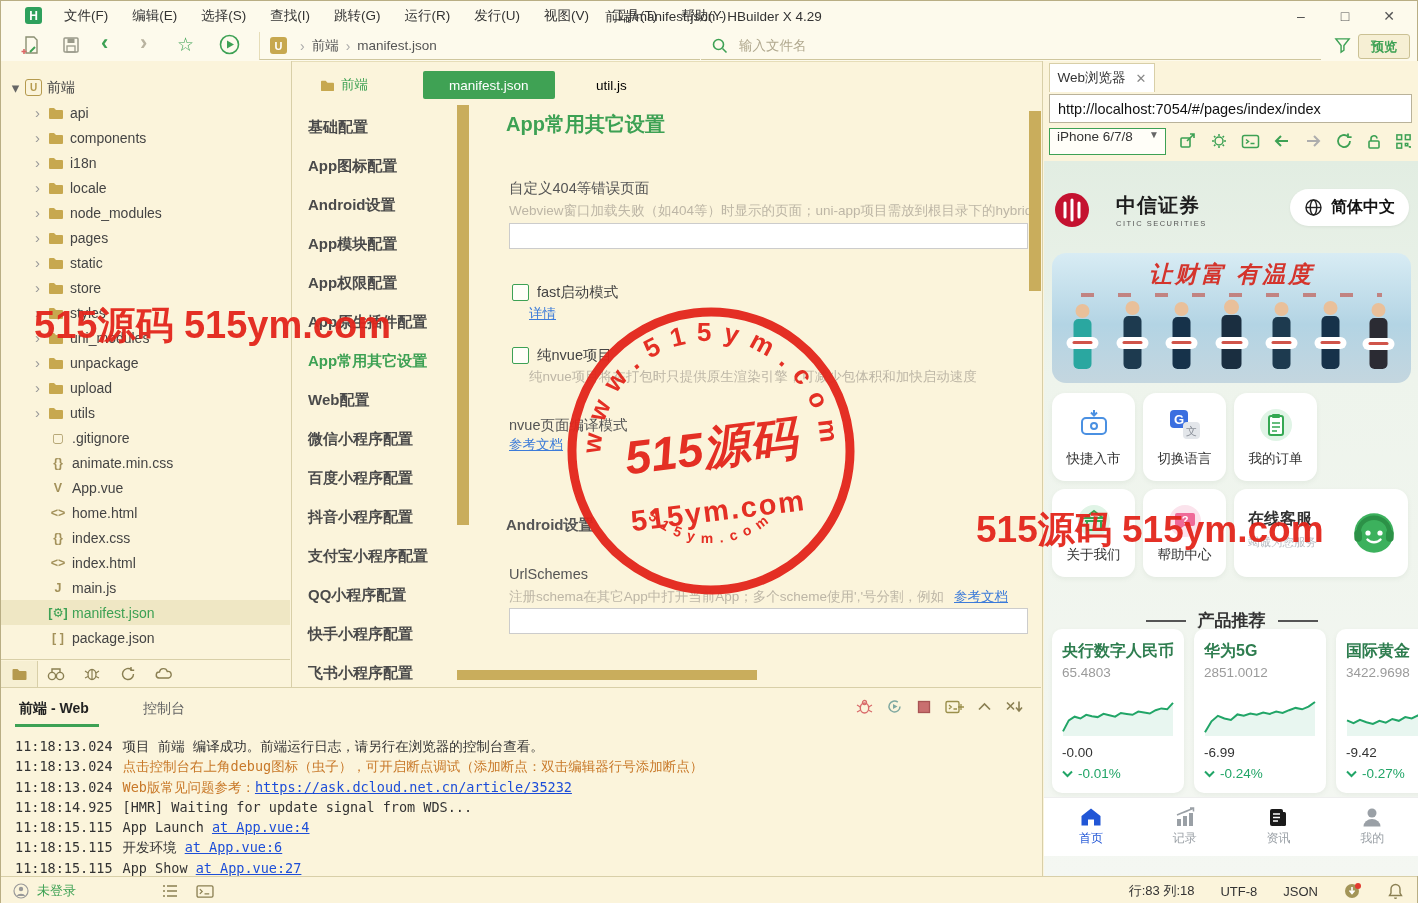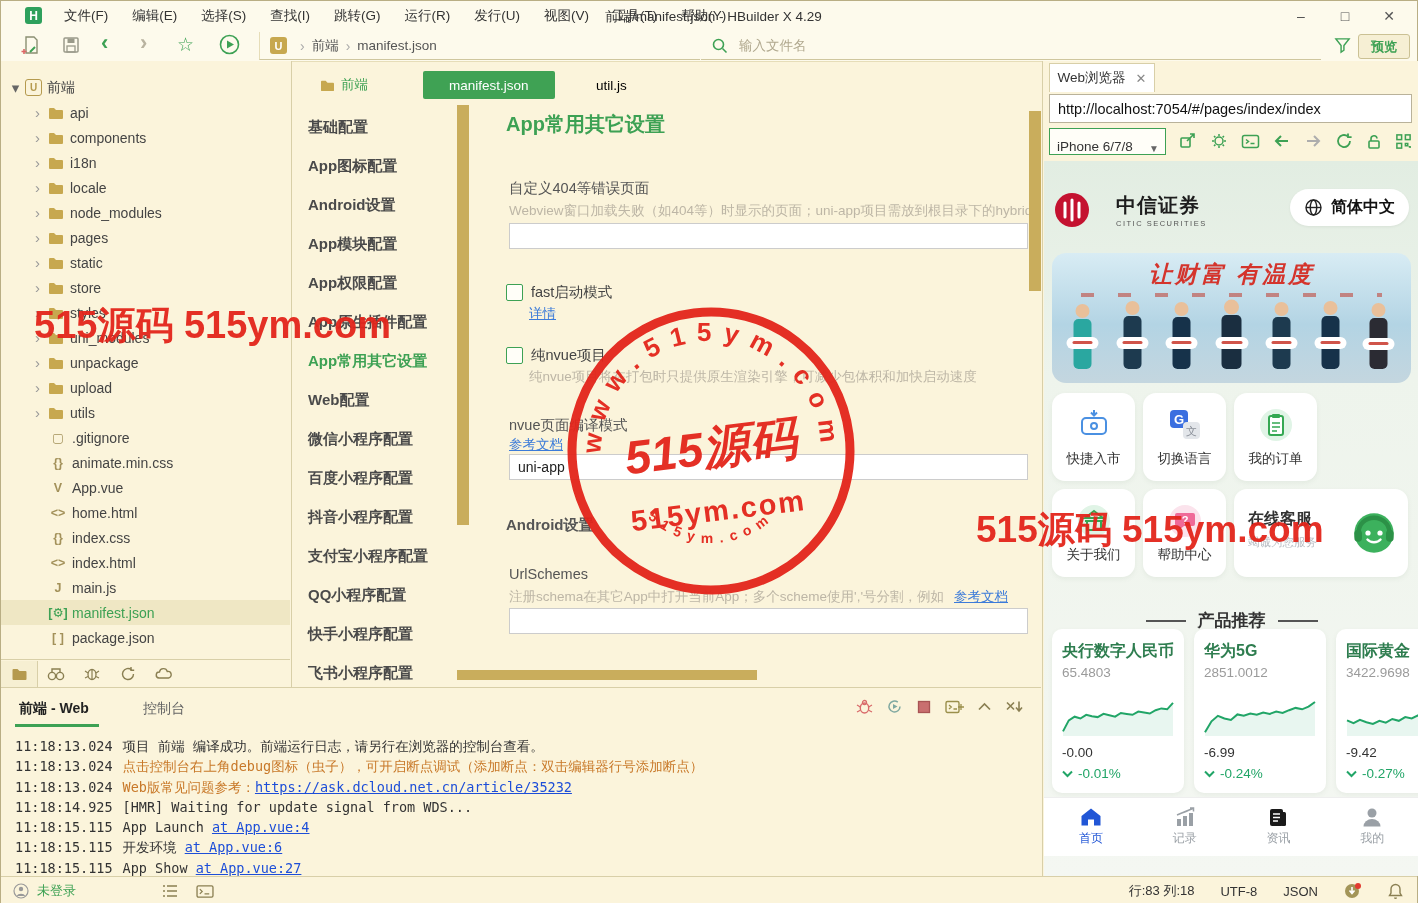--- a/index.html
+++ b/index.html
@@ -63,35 +63,35 @@
   .cfgmenu li{height:39px;line-height:39px;padding-left:16px;font-size:15px;font-weight:600;color:#4a4a4a;white-space:nowrap}
   .cfgmenu li.sel{color:#3da154}
   .cfgscroll{position:absolute;left:165px;top:44px;width:12px;height:420px;background:#c9ad5c}
   .vscroll{position:absolute;left:737px;top:50px;width:12px;height:180px;background:#c9ad5c}
   .hscroll{position:absolute;left:165px;top:609px;width:300px;height:10px;background:#c9ad5c}
   .cheading{position:absolute;left:214px;top:50px;font-size:20px;font-weight:bold;color:#3da154}
   .clabel{position:absolute;left:217px;font-size:14.5px;color:#555}
   .chint{position:absolute;left:217px;font-size:13.5px;color:#bdb6a6;white-space:nowrap;overflow:hidden;width:521px}
   .cinput{position:absolute;left:217px;width:519px;height:26px;background:#fff;border:1px solid #ccc;
           font-size:14px;color:#222;display:flex;align-items:center;padding-left:8px;box-sizing:border-box}
-  .ccheck{position:absolute;left:214px;display:flex;align-items:center;font-size:14.5px;color:#444}
+  .ccheck{position:absolute;left:220px;display:flex;align-items:center;font-size:14.5px;color:#444}
   .cbox{width:15px;height:15px;border:1.5px solid #3da154;border-radius:2px;background:#fffef8;margin-right:8px}
   .clink{position:absolute;left:237px;font-size:13.5px;color:#3c7bd9;text-decoration:underline}
   .clink2{color:#3c7bd9;text-decoration:underline}
   .csub{position:absolute;left:214px;font-size:15px;font-weight:bold;color:#555}
 
   
   .rightpanel{position:absolute;left:1041px;top:60px;width:377px;height:815px;border-left:1px solid #d8cfa8;background:#fbf4db}
   .rtab{position:absolute;left:6px;top:2px;width:104px;height:28px;background:#fff;border:1px solid #d8cfa8;border-bottom:none;
         display:flex;align-items:center;justify-content:center;font-size:13.5px;color:#333;gap:10px}
   .rtab .x{color:#888;font-size:13px}
   .urlrow{position:absolute;left:6px;top:33px;right:8px;height:27px;background:#fff;border:1px solid #b9b29a}
   .urlrow input{border:none;outline:none;width:100%;height:100%;font-size:14.5px;color:#111;padding-left:8px;box-sizing:border-box;font-family:inherit;background:transparent}
   .btool{position:absolute;left:6px;top:66px;right:4px;height:28px;display:flex;align-items:center}
-  .devsel{width:108px;height:25px;border:1.5px solid #3da154;background:#fffef8;display:flex;align-items:flex-end;
+  .devsel{width:108px;height:25px;border:1.5px solid #3da154;background:#fffef8;display:flex;align-items:flex-start;
           font-size:13.5px;color:#333;padding-left:7px;justify-content:space-between}
   .devsel .dd{color:#666;font-size:10px;padding-right:6px}
   .bico{margin-left:13px}
 
   .viewport{position:absolute;left:1px;top:100px;right:1px;bottom:0;overflow:hidden;
             background:linear-gradient(180deg,#e2ede2 0%,#eef4ec 30%,#f4f7f2 100%)}
   .phead{position:absolute;left:8px;top:20px;right:8px;height:58px;display:flex;align-items:center}
   .brandtxt{margin-left:24px}
   .brandname{font-size:20px;font-weight:bold;color:#1d1d1d;letter-spacing:1px}
   .brandsub{font-size:7.5px;color:#555;letter-spacing:1.5px}
@@ -443,23 +443,20 @@
     <a class="clink" style="top:244px">详情</a>
 
     <div class="ccheck" style="top:285px">
       <span class="cbox"></span>
       <span>纯nvue项目</span>
     </div>
     <div class="chint" style="top:307px;left:237px;width:501px">纯nvue项目将在打包时只提供原生渲染引擎，可减少包体积和加快启动速度</div>
 
     <div class="clabel" style="top:355px">nvue页面编译模式</div>
     <a class="clink" style="top:375px;left:217px">参考文档</a>
-    <div class="cinput" style="top:393px">
-        <span>uni-app</span>
-      </div>
 
     <div class="csub" style="top:455px">Android设置</div>
 
     <div class="clabel" style="top:505px">UrlSchemes</div>
     <div class="chint" style="top:527px;width:440px">注册schema在其它App中打开当前App；多个scheme使用','号分割，例如：test1,test；</div>
     <a class="clink2" style="position:absolute;left:662px;top:527px;font-size:13.5px">参考文档</a>
     <div class="cinput" style="top:547px"></div>
 
     <div class="vscroll"></div>
     <div class="hscroll"></div>

